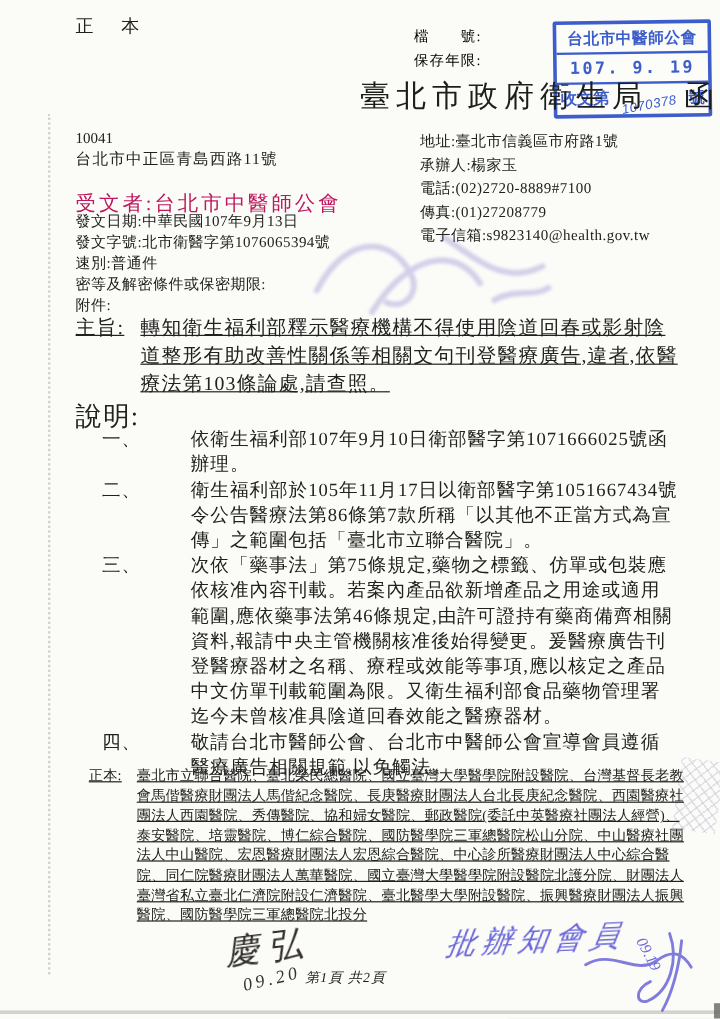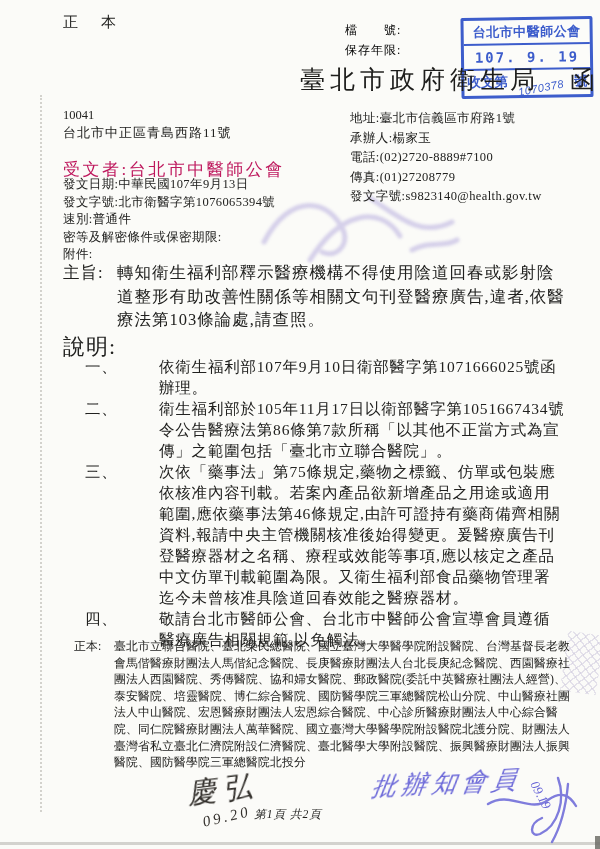--- a/index.html
+++ b/index.html
@@ -28,21 +28,21 @@
   .stamp-date{font-size:14px;font-weight:600;letter-spacing:2px;padding:4px 0 3px;font-family:"DejaVu Sans Mono","Liberation Mono",monospace;}
   .stamp-recv{display:flex;align-items:flex-end;justify-content:space-between;padding:3px 3px 4px;font-size:13.5px;font-weight:700;}
   .stamp-recv-no{font-size:11px;font-weight:400;font-style:italic;transform:rotate(-10deg) translateY(3px);letter-spacing:.5px;}
   
   .zip-block{left:63px;top:107px;font-size:12.5px;line-height:17px;}
   .zip-block .addr{font-size:13px;letter-spacing:1px;}
   .recipient{font-size:17px;letter-spacing:2.5px;margin-top:20px;color:#be185d;}
   .contact-block{left:350px;top:109px;font-size:12.5px;line-height:19.5px;letter-spacing:.4px;}
   .meta-block{left:63px;top:176px;font-size:12.5px;line-height:17.6px;letter-spacing:.4px;}
   
-  .hang{display:flex;align-items:flex-start;}
+  .hang{display:flex;align-items:flex-start;text-decoration:underline;}
   .subject{left:63px;top:261px;width:505px;font-size:16.5px;line-height:23.5px;letter-spacing:1px;}
   .subject .lbl{flex:0 0 54px;}
   .subject .txt{width:448px;}
   .expl-label{left:63px;top:332px;font-size:22px;letter-spacing:1px;}
   .items{left:85px;top:356px;width:480px;}
   .item{display:flex;font-size:15.5px;line-height:21px;letter-spacing:.8px;}
   .item .no{flex:0 0 46px;}
   .item .txt{width:430px;margin-left:28px;}
   
   .dist{left:74px;top:638px;width:506px;font-size:11.8px;line-height:16.6px;letter-spacing:.2px;}
@@ -112,21 +112,21 @@
     <div>10041</div>
     <div class="addr">台北市中正區青島西路11號</div>
     <div class="recipient">受文者:台北市中醫師公會</div>
   </div>
 
   <div class="abs contact-block">
     <div>地址:臺北市信義區市府路1號</div>
     <div>承辦人:楊家玉</div>
     <div>電話:(02)2720-8889#7100</div>
     <div>傳真:(01)27208779</div>
-    <div>發文字號:s9823140@health.gov.tw</div>
+    <div>電子信箱:s9823140@health.gov.tw</div>
   </div>
 
   <div class="abs meta-block">
     <div>發文日期:中華民國107年9月13日</div>
     <div>發文字號:北市衛醫字第1076065394號</div>
     <div>速別:普通件</div>
     <div>密等及解密條件或保密期限:</div>
     <div>附件:</div>
   </div>
 

